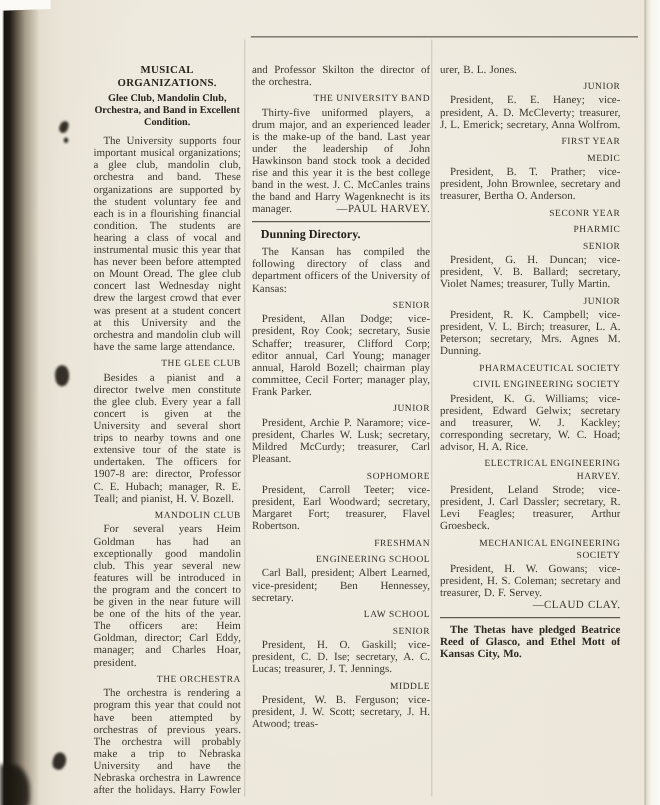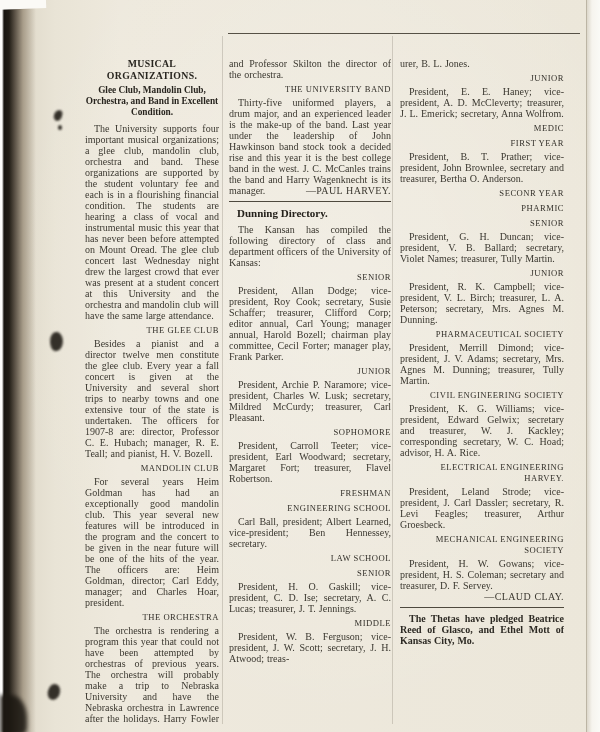--- a/index.html
+++ b/index.html
@@ -99,31 +99,30 @@
         <div class="crosshead"><span>LAW SCHOOL</span></div>
         <div class="crosshead"><span>SENIOR</span></div>
         <p class="para"><span>President, H. O. Gaskill; vice-president, C. D. Ise; secretary, A. C. Lucas; treasurer, J. T. Jennings.</span></p>
         <div class="crosshead"><span>MIDDLE</span></div>
         <p class="para"><span>President, W. B. Ferguson; vice-president, J. W. Scott; secretary, J. H. Atwood; treas-</span></p>
       </div>
     <div class="col col-2" id="col-2">
         <p class="para noindent"><span>urer, B. L. Jones.</span></p>
         <div class="crosshead"><span>JUNIOR</span></div>
         <p class="para"><span>President, E. E. Haney; vice-president, A. D. McCleverty; treasurer, J. L. Emerick; secretary, Anna Wolfrom.</span></p>
+        <div class="crosshead"><span>FIRST YEAR</span></div>
         <div class="crosshead"><span>MEDIC</span></div>
-        <div class="crosshead"><span>FIRST YEAR</span></div>
         <p class="para"><span>President, B. T. Prather; vice-president, John Brownlee, secretary and treasurer, Bertha O. Anderson.</span></p>
         <div class="crosshead"><span>SECONR YEAR</span></div>
         <div class="crosshead"><span>PHARMIC</span></div>
         <div class="crosshead"><span>SENIOR</span></div>
         <p class="para"><span>President, G. H. Duncan; vice-president, V. B. Ballard; secretary, Violet Names; treasurer, Tully Martin.</span></p>
         <div class="crosshead"><span>JUNIOR</span></div>
         <p class="para"><span>President, R. K. Campbell; vice-president, V. L. Birch; treasurer, L. A. Peterson; secretary, Mrs. Agnes M. Dunning.</span></p>
         <div class="crosshead"><span>PHARMACEUTICAL SOCIETY</span></div>
-        <p class="para"><span>President, Merrill Dimond; vice-president, J. V. Adams; secretary, Mrs. Agnes M. Dunning; treasurer, Tully Martin.</span></p>
         <div class="crosshead"><span>CIVIL ENGINEERING SOCIETY</span></div>
         <p class="para"><span>President, K. G. Williams; vice-president, Edward Gelwix; secretary and treasurer, W. J. Kackley; corresponding secretary, W. C. Hoad; advisor, H. A. Rice.</span></p>
         <div class="crosshead"><span>ELECTRICAL ENGINEERING HARVEY.</span></div>
         <p class="para"><span>President, Leland Strode; vice-president, J. Carl Dassler; secretary, R. Levi Feagles; treasurer, Arthur Groesbeck.</span></p>
         <div class="crosshead"><span>MECHANICAL ENGINEERING SOCIETY</span></div>
         <p class="para"><span>President, H. W. Gowans; vice-president, H. S. Coleman; secretary and treasurer, D. F. Servey.</span><span class="sig">—CLAUD CLAY.</span></p>
         <div class="rule"></div>
         <p class="para bold"><span>The Thetas have pledged Beatrice Reed of Glasco, and Ethel Mott of Kansas City, Mo.</span></p>
       </div>
   </div>

